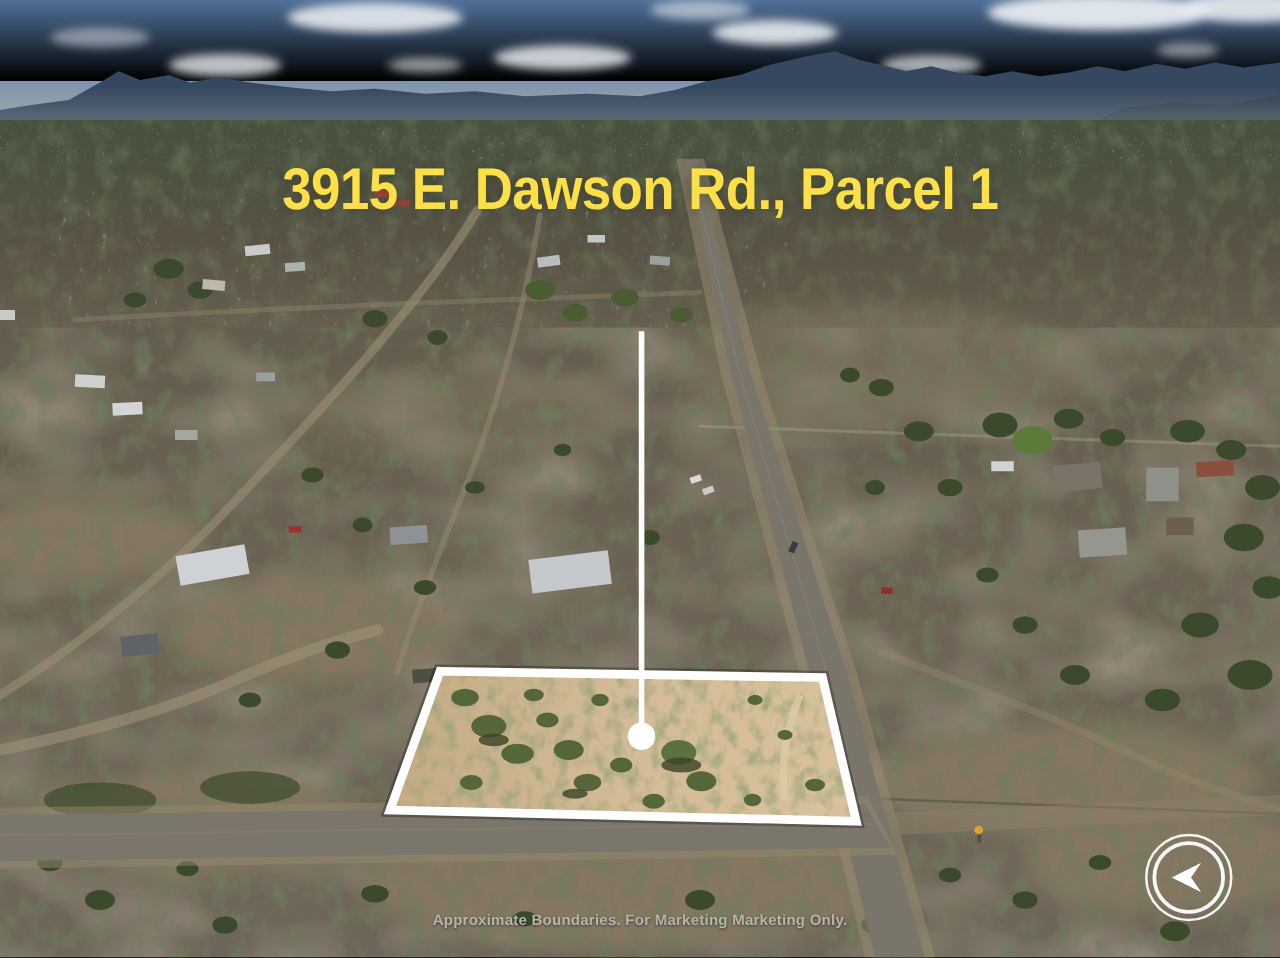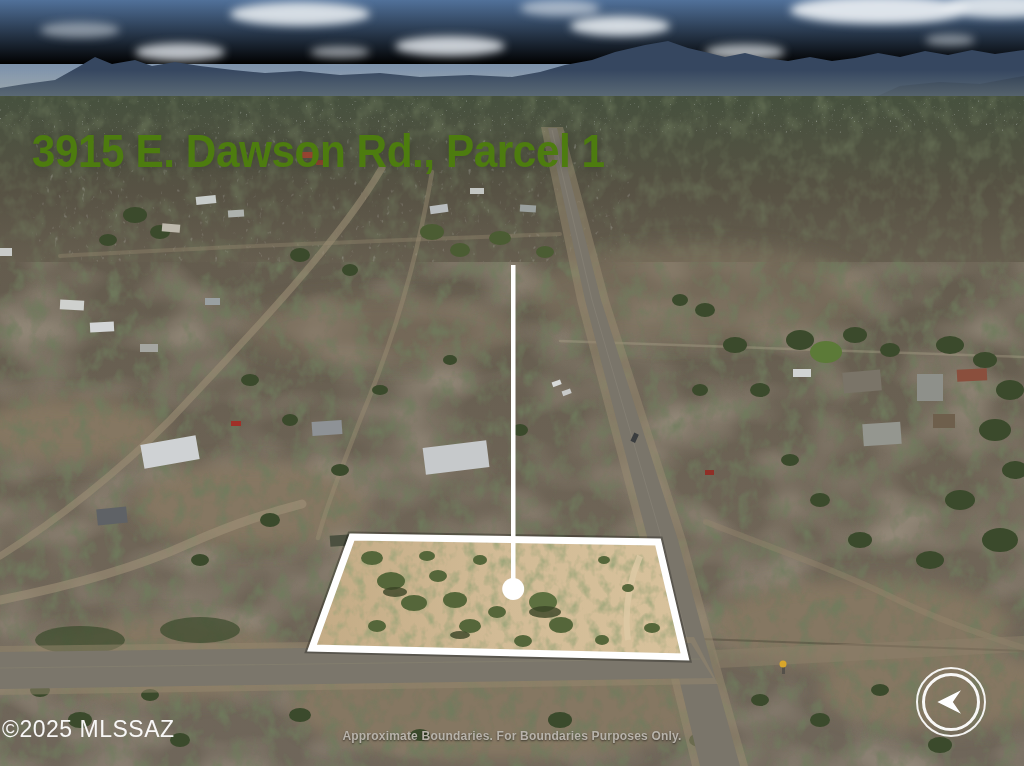--- a/index.html
+++ b/index.html
@@ -4,21 +4,21 @@
 <style>
   html,body{margin:0;padding:0;background:#000;}
   .stage{
     position:relative;width:1024px;height:766px;overflow:hidden;
     font-family:"Liberation Sans",sans-serif;
     -webkit-font-smoothing:antialiased;
   }
   .stage svg.scene{position:absolute;left:0;top:0;}
   .photo-title{
     position:absolute;left:0;top:119px;width:100%;
-    color:#4d7c0f;pointer-events:none;
+    text-align:center;color:#fde047;pointer-events:none;
     text-shadow:0 1px 10px rgba(0,0,0,.22);
   }
   .photo-title .line{display:block;line-height:64px;}
   .photo-title .line span{
     display:inline-block;font-weight:700;font-size:47px;letter-spacing:-.5px;
     transform:scaleX(.9);transform-origin:center;white-space:nowrap;
   }
   .watermark{
     position:absolute;left:2px;top:716px;color:#fff;opacity:.95;
     font-size:23px;font-weight:400;letter-spacing:.5px;pointer-events:none;
@@ -297,23 +297,22 @@
     <polygon points="352,537 658,542 685,657 312,648" fill="none" stroke="#ffffff" stroke-width="7" stroke-linejoin="miter"></polygon>
     <rect x="511" y="265" width="4.5" height="316" fill="#ffffff"></rect>
     <circle cx="513.2" cy="589" r="11" fill="#ffffff"></circle>
   </g>
 </svg>
 
 <div class="photo-title">
   <div class="line"><span>3915 E. Dawson Rd., Parcel 1</span></div>
 </div>
 
-<div class="watermark">©2025 MLSSAZ</div>
-
-<div class="disclaimer">Approximate Boundaries. For Boundaries Purposes Only.</div>
+
+<div class="disclaimer">Approximate Boundaries. For Marketing Marketing Only.</div>
 
 <button class="nav-prev" aria-label="Previous photo">
   <span class="inner-ring">
     <svg width="40" height="40" viewBox="0 0 44 44">
       <polygon points="7,22 33,9 24,22 33,35" fill="#ffffff"></polygon>
     </svg>
   </span>
 </button>
 
 </div>

